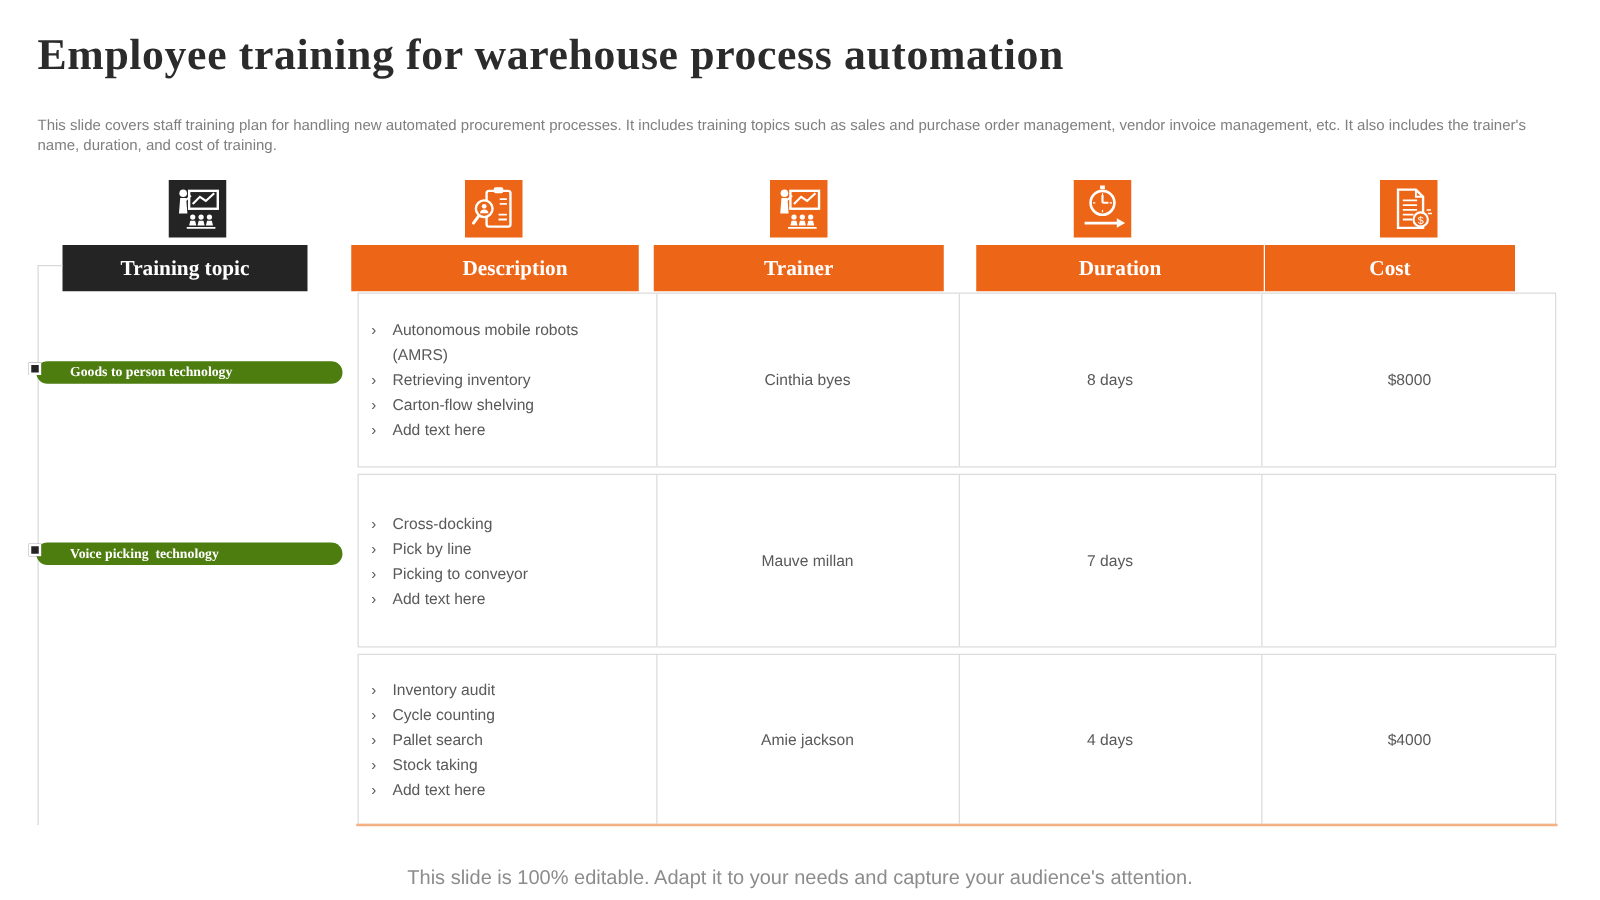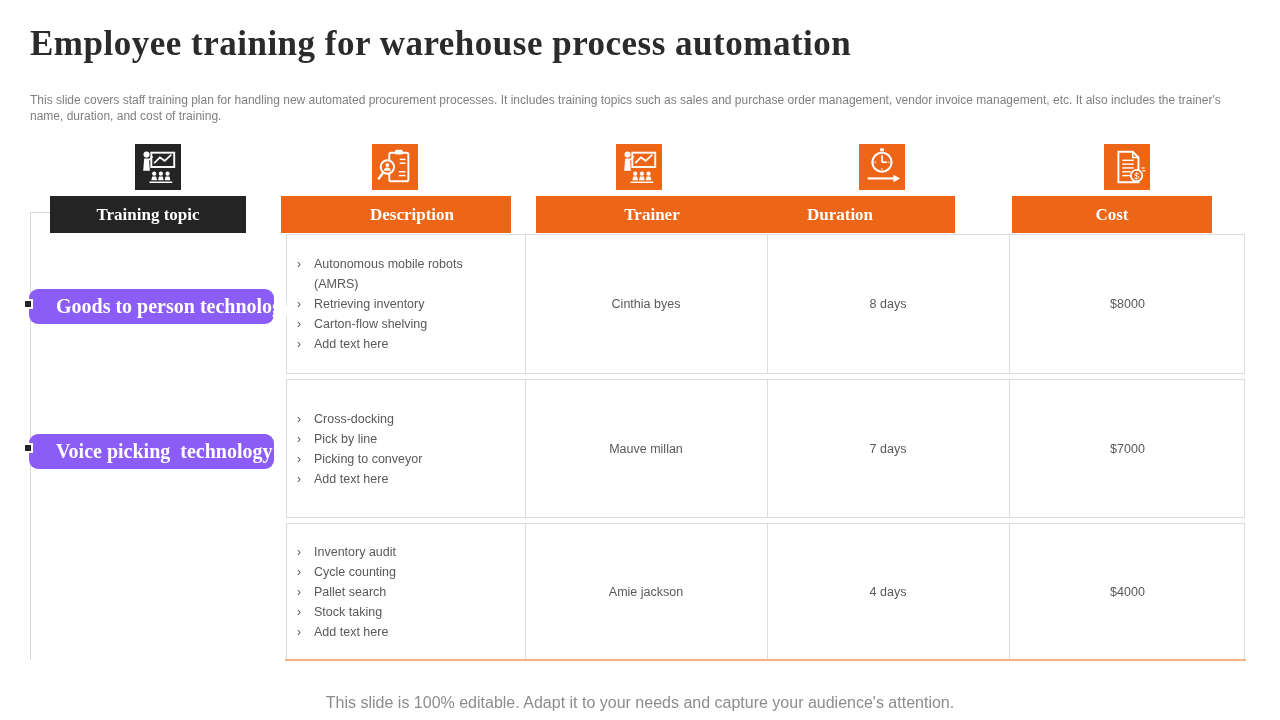--- a/index.html
+++ b/index.html
@@ -53,23 +53,23 @@
     left:0; width:238px; flex-direction:column;
     align-items:flex-start; justify-content:center; padding-left:10px;
   }
   .cell-trainer { left:238px; width:242px; }
   .cell-duration { left:480px; width:242px; }
   .cell-cost { left:722px; width:237px; }
   .bullet { display:flex; line-height:20px; }
   .chev { width:17px; color:#595959; font-size:12px; flex:0 0 17px; }
   .btext { max-width:172px; color:#595959; }
   .pill {
-    position:absolute; left:29px; width:245px; height:35px; top:50%; margin-top:-15px;
-    background:#8b5cf6; border-radius:9px; color:#ffffff;
-    font-family:"Liberation Serif", serif; font-weight:bold; font-size:20px;
+    position:absolute; left:29px; width:245px; height:18px; top:50%; margin-top:-15px;
+    background:#4d7c0f; border-radius:9px; color:#ffffff;
+    font-family:"Liberation Serif", serif; font-weight:bold; font-size:11px;
     display:flex; align-items:center; padding-left:27px;
   }
   .pill-label { white-space:pre; }
   .pill-square {
     position:absolute; left:-6px; top:50%; margin-top:-8px;
     width:10px; height:10px; background:#242424; border:2.5px solid #ffffff;
   }
   .bottom-accent { position:absolute; left:285px; top:659px; width:961px; height:2px; background:#F5B183; }
   .footer {
     position:absolute; left:0; top:694px; width:1280px; text-align:center;
@@ -159,24 +159,24 @@
       <line x1="38" y1="26" x2="41.5" y2="26" stroke="#fff" stroke-width="1.2"></line>
     </svg>
   </div>
 
   <div class="hdr hdr-dark" style="left:50px; width:196px;">
     <span>Training topic</span>
   </div>
   <div class="hdr hdr-orange" style="left:281px; width:230px;padding-left:32px;">
     <span>Description</span>
   </div>
-  <div class="hdr hdr-orange" style="left:536px; width:232px;">
+  <div class="hdr hdr-orange" style="left:523px; width:232px;">
     <span>Trainer</span>
   </div>
-  <div class="hdr hdr-orange" style="left:725px; width:230px;">
+  <div class="hdr hdr-orange" style="left:781px; width:230px;">
     <span>Duration</span>
   </div>
   <div class="hdr hdr-orange" style="left:1012px; width:200px;">
     <span>Cost</span>
   </div>
 
   <div class="vline-connector"></div>
   <div class="vline"></div>
 
   <div>
@@ -230,21 +230,20 @@
               <span class="chev">›</span>
               <span class="btext">Picking to conveyor</span>
             </div>
             <div class="bullet">
               <span class="chev">›</span>
               <span class="btext">Add text here</span>
             </div>
           </div>
       <div class="cell cell-trainer">Mauve millan</div>
       <div class="cell cell-duration">7 days</div>
-      <div class="cell cell-cost">$7000</div>
     </div>
     <div class="pill">
       <span class="pill-square"></span>
       <span class="pill-label">Voice picking  technology</span>
     </div>
   </div>
       <div class="row row-2">
     <div class="row-box">
       <div class="sep sep-1"></div>
       <div class="sep sep-2"></div>

